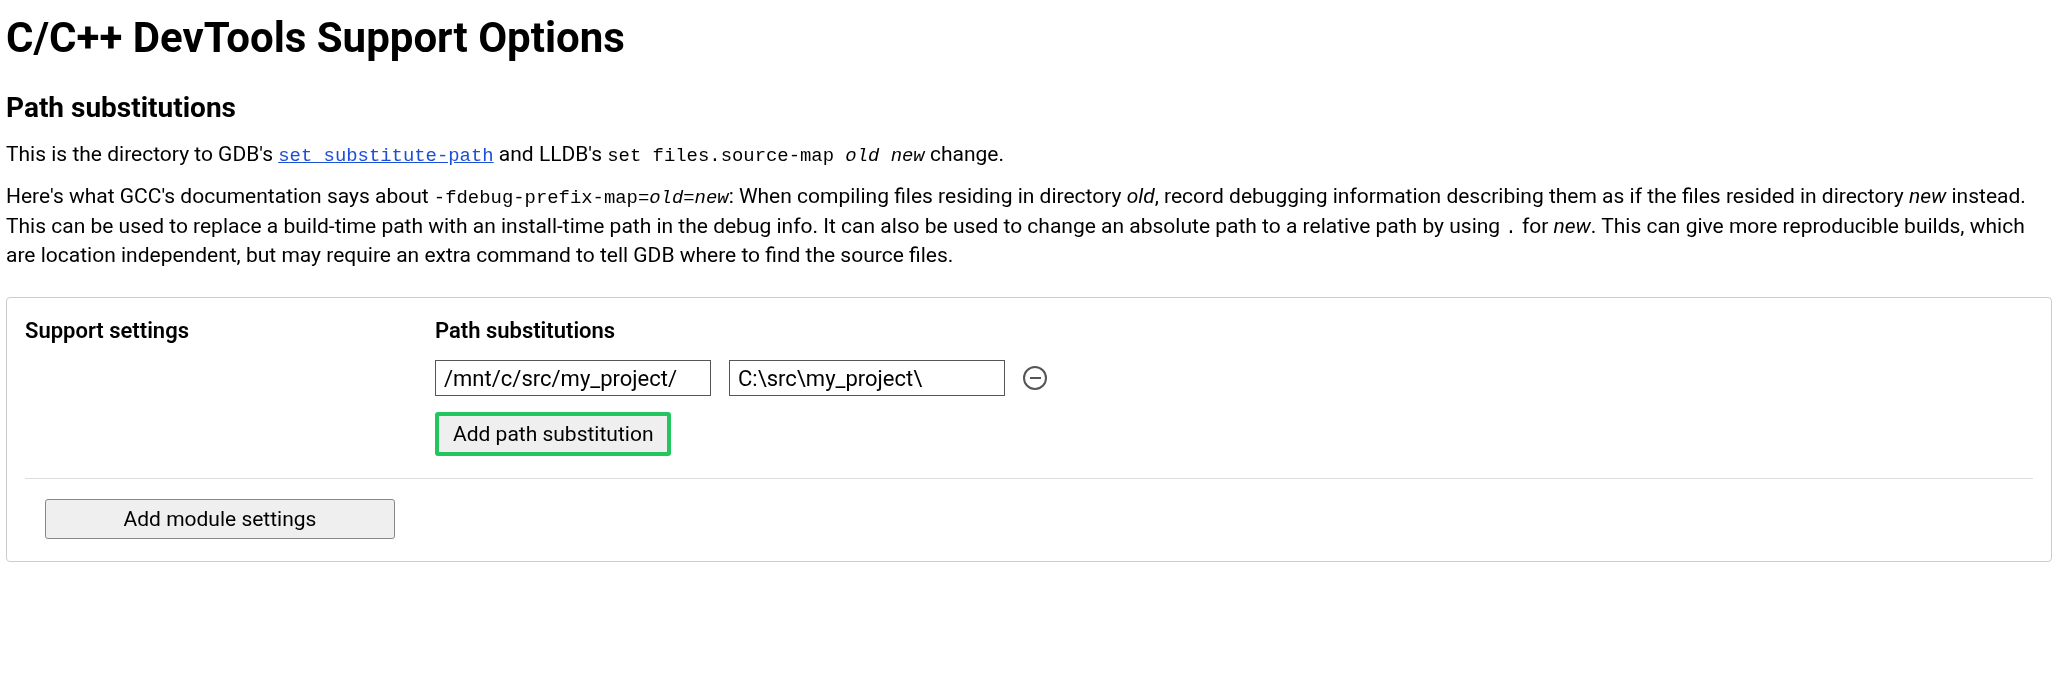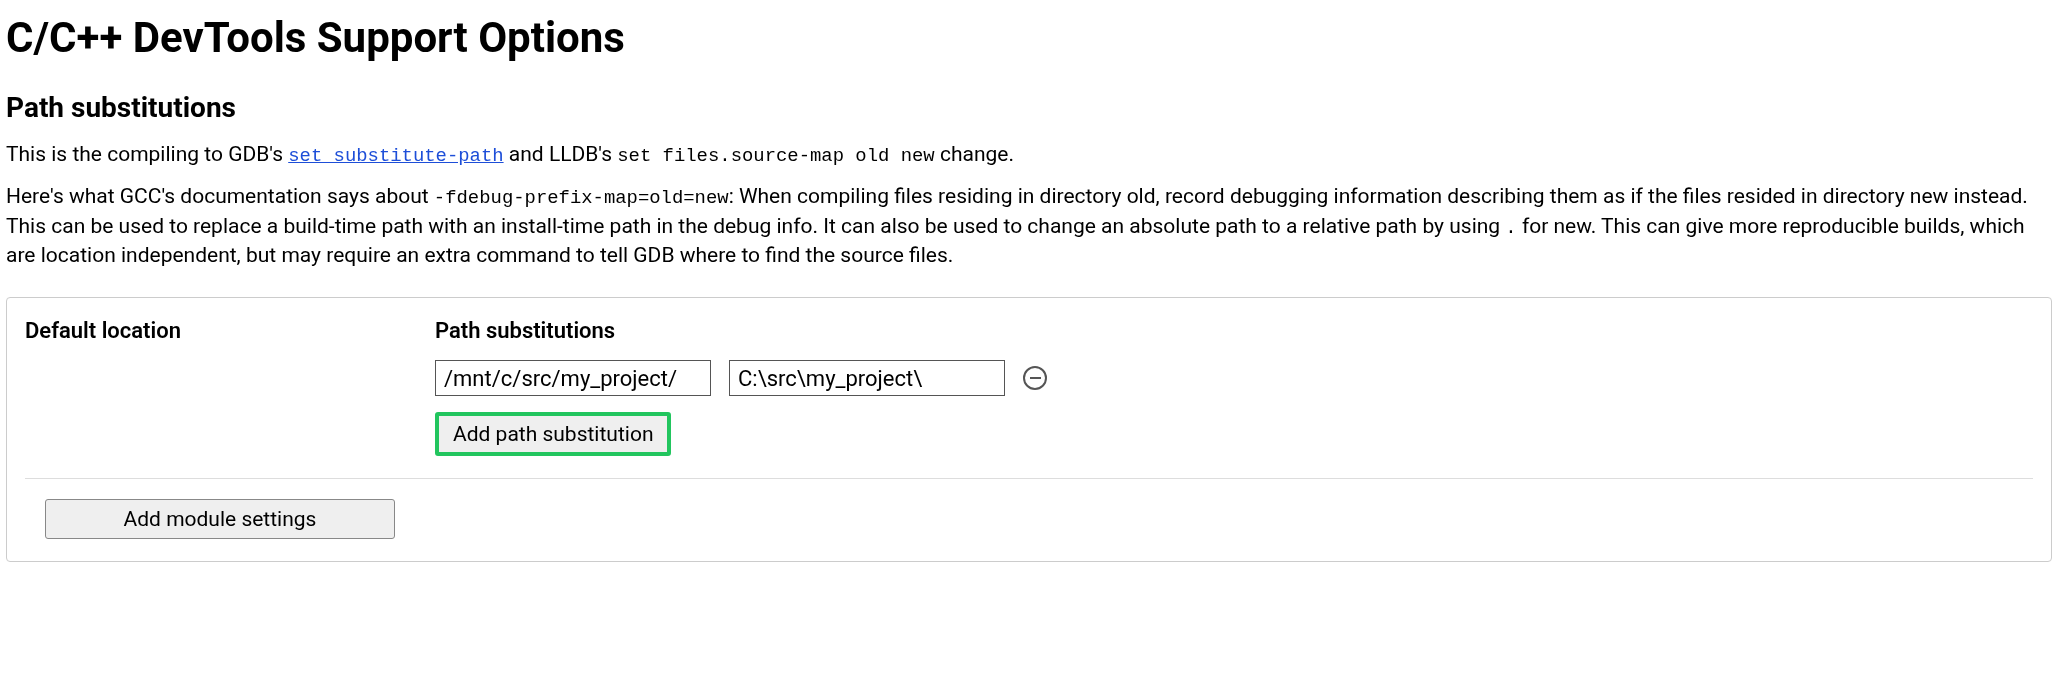--- a/index.html
+++ b/index.html
@@ -20,21 +20,21 @@
     h2 {
       font-size: 28px;
       font-weight: 700;
       margin: 22px 0 14px 0;
     }
     p { margin: 12px 0; }
     code, .mono {
       font-family: Consolas, "Courier New", monospace;
       font-size: 0.9em;
     }
-    .italic { }
+    .italic { font-style: italic; }
     a { color: #1d4ed8; text-decoration: underline; }
     .panel {
       border: 1px solid #ccc;
       border-radius: 4px;
       margin-top: 28px;
       padding: 18px 18px 22px 18px;
     }
     .panel-grid {
       display: grid;
       grid-template-columns: 390px 1fr;
@@ -107,31 +107,31 @@
     }
   </style>
 </head>
 <body>
 
 <h1>C/C++ DevTools Support Options</h1>
 
 <h2>Path substitutions</h2>
 
 <p>
-  <span>This is the compiling to GDB's </span><a href="#" class="mono">set substitute-path</a><span> and LLDB's </span><span class="mono">set files.source-map </span><span class="mono italic">old</span><span class="mono"> </span><span class="mono italic">new</span><span> change.</span>
+  <span>This is the directory to GDB's </span><a href="#" class="mono">set substitute-path</a><span> and LLDB's </span><span class="mono">set files.source-map </span><span class="mono italic">old</span><span class="mono"> </span><span class="mono italic">new</span><span> change.</span>
 </p>
 
 <p>
   <span>Here's what GCC's documentation says about </span><span class="mono">-fdebug-prefix-map=</span><span class="mono italic">old</span><span class="mono">=</span><span class="mono italic">new</span><span>: When compiling files residing in directory </span><span class="italic">old</span><span>, record debugging information describing them as if the files resided in directory </span><span class="italic">new</span><span> instead. This can be used to replace a build-time path with an install-time path in the debug info. It can also be used to change an absolute path to a relative path by using </span><span class="mono">.</span><span> for </span><span class="italic">new</span><span>. This can give more reproducible builds, which are location independent, but may require an extra command to tell GDB where to find the source files.</span>
 </p>
 
 <div class="panel">
   <div class="panel-grid">
     <div>
-      <div class="panel-label">Default location</div>
+      <div class="panel-label">Support settings</div>
     </div>
     <div>
       <div class="panel-label">Path substitutions</div>
 
       <div class="substitution-row">
         <input type="text" class="narrow" value="/mnt/c/src/my_project/" style="">
         <input type="text" class="narrow" value="C:\src\my_project\" style="">
         <span class="remove-btn" aria-label="Remove"></span>
       </div>
 

